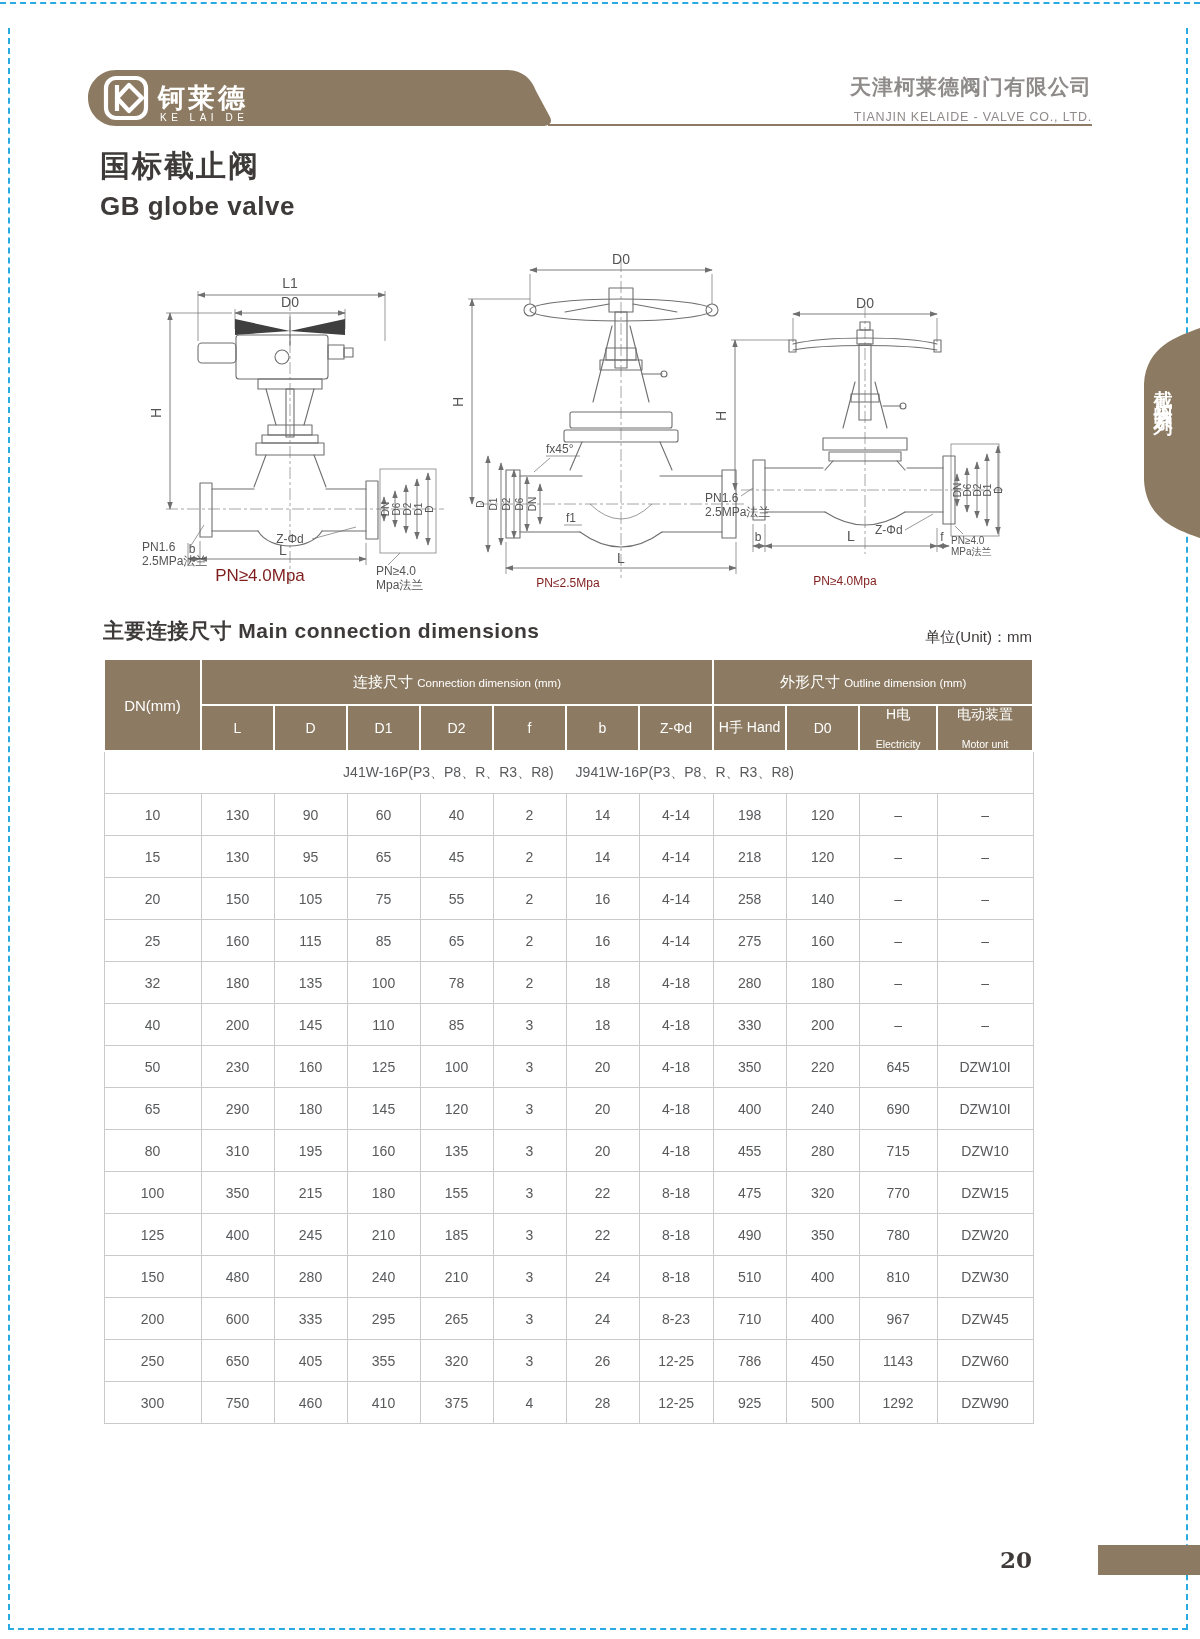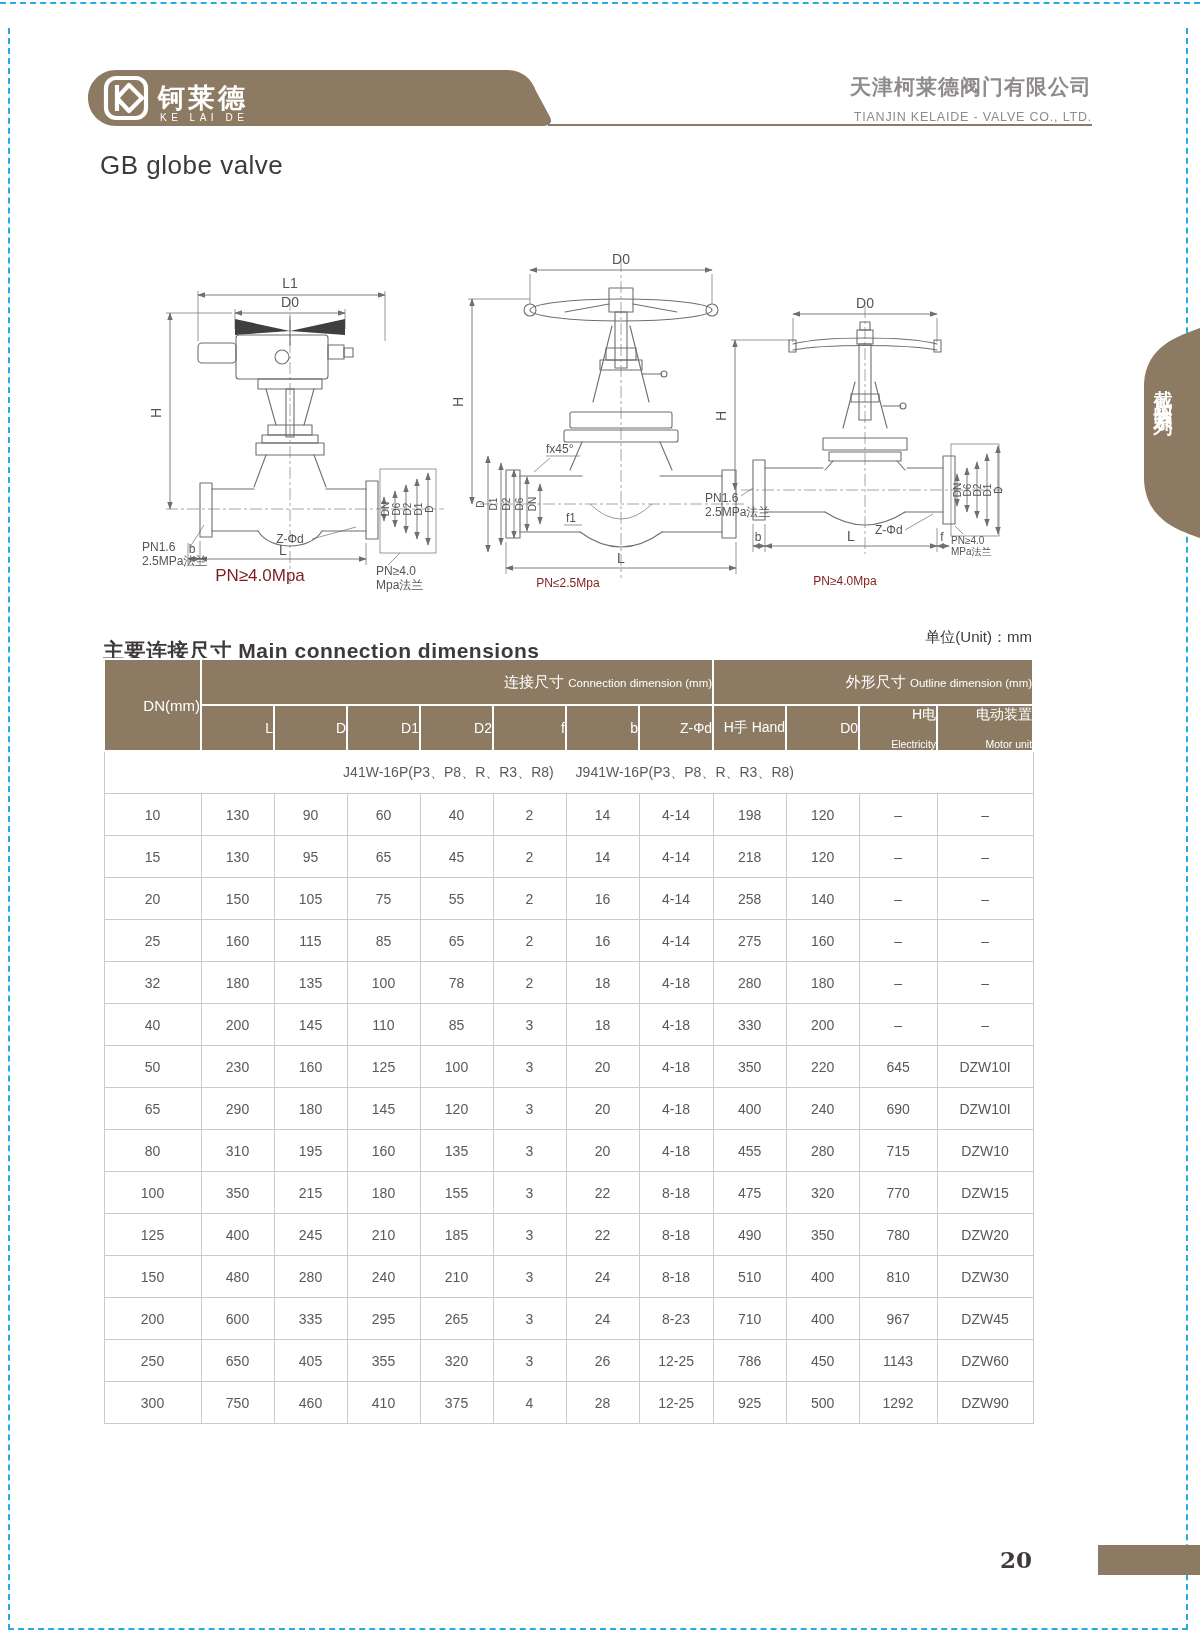--- a/index.html
+++ b/index.html
@@ -10,42 +10,42 @@
   .dash-top{position:absolute;left:0;top:2px;width:1200px;border-top:2px dashed #29abe2;z-index:0;}
   .dash-frame{position:absolute;left:8px;top:28px;width:1180px;height:1602px;
               border:2px dashed #29abe2;border-top:none;z-index:0;box-sizing:border-box;}
   .z{z-index:2;}
   
   .company{width:392px;text-align:right;line-height:1.25;}
   .company .cn{font-size:21px;font-weight:bold;color:#8e8b8a;letter-spacing:1px;}
   .company .en{font-size:12.5px;color:#8e8b8a;letter-spacing:0.8px;margin-top:10px;}
   .rule{border-top:2px solid #8c7b62;}
   .title .cn{font-size:30px;font-weight:bold;letter-spacing:2px;}
-  .title .en{font-size:26px;font-weight:normal;margin-top:4px;letter-spacing:0.5px;}
+  .title .en{font-size:26px;font-weight:bold;margin-top:4px;letter-spacing:0.5px;}
   
   .ln{fill:none;stroke:#6f6f6f;stroke-width:1.1;stroke-linejoin:round;stroke-linecap:round;}
   .fl{fill:#3f3f3f;stroke:none;}
   .cl{fill:none;stroke:#8f8f8f;stroke-width:0.8;stroke-dasharray:12 3 3 3;}
   .dm{fill:none;stroke:#6f6f6f;stroke-width:0.9;marker-start:url(#arr);marker-end:url(#arr);}
   .ex{fill:none;stroke:#6f6f6f;stroke-width:0.7;}
   .lb{fill:#545454;font-size:12px;font-family:"Liberation Sans",sans-serif;}
   .lb.s{font-size:10px;}
   .lb.m{font-size:14px;}
   .cap{color:#7f1d1d;text-align:center;}
   .cap.big{font-size:17px;}
   .cap.small{font-size:12px;}
   
   .tabtxt{writing-mode:vertical-rl;font-size:19px;font-weight:bold;color:#fff;letter-spacing:7px;}
   
   .sec-title{font-size:21px;font-weight:bold;letter-spacing:0.5px;}
   .unit{font-size:15px;text-align:right;}
   table.dim{position:absolute;left:103px;top:658px;width:929px;border-collapse:collapse;
             table-layout:fixed;z-index:2;}
   table.dim th{background:#8c7b62;color:#fff;font-weight:normal;border:2px solid #fff;
-               text-align:right;vertical-align:middle;padding:0;}
+               text-align:center;vertical-align:middle;padding:0;}
   th.h1{height:44px;font-size:15px;}
   th.h2{height:41px;font-size:14px;}
   th .en-small{font-size:11.5px;}
   th .sub{font-size:10.5px;margin-top:14px;}
   table.dim td{border:1px solid #c9caca;text-align:center;vertical-align:middle;
                color:#58595b;font-size:14px;height:41px;padding:0;background:#fff;}
   td.model{height:42px;font-size:15px;color:#525252;}
   td.model span{margin:0 9px;}
   
   .pageno{font-family:"DejaVu Serif","Liberation Serif",serif;font-weight:bold;font-size:23px;}
@@ -78,20 +78,21 @@
     <text x="74" y="53" fill="#fff" font-size="10" letter-spacing="4.5">KE LAI DE</text>
   </svg>
 
   <div class="abs z company" style="left:700px;top:74px">
     <div class="cn">天津柯莱德阀门有限公司</div>
     <div class="en">TIANJIN  KELAIDE - VALVE  CO., LTD.</div>
   </div>
   <div class="abs z rule" style="left:548px;top:124px;width:544px"></div>
 
   <div class="abs z title" style="left:100px;top:146px">
+    <div class="cn">国标截止阀</div>
     <div class="en">GB globe valve</div>
   </div>
 
   <svg class="abs z" style="left:140px;top:255px" width="310" height="340" viewBox="0 0 310 340">
     <line class="cl" x1="150" y1="44" x2="150" y2="330"></line>
     <line class="cl" x1="26" y1="254" x2="304" y2="254"></line>
 
     <line class="ex" x1="58" y1="36" x2="58" y2="86"></line>
     <line class="ex" x1="245" y1="36" x2="245" y2="86"></line>
     <path class="dm" d="M58 40 H245"></path>
@@ -302,21 +303,21 @@
     <path class="dm" d="M232 248 H244"></path>
     <text class="lb" x="237" y="243" text-anchor="middle">f</text>
   </svg>
   <div class="abs z cap small" style="left:765px;top:574px;width:160px">PN≥4.0Mpa</div>
 
   <svg class="abs" style="left:1132px;top:328px;z-index:3" width="68" height="210" viewBox="0 0 68 210">
     <path d="M68 0 C46 8 14 18 12 56 L12 152 C14 192 46 202 68 210 Z" fill="#8c7b62"></path>
   </svg>
   <div class="abs tabtxt" style="left:1150px;top:374px;z-index:4">截止阀系列</div>
 
-  <div class="abs z sec-title" style="left:103px;top:637px">
+  <div class="abs z sec-title" style="left:103px;top:617px">
     <span>主要连接尺寸</span>
     <span>Main connection dimensions</span>
   </div>
   <div class="abs z unit" style="left:832px;top:628px;width:200px">单位(Unit)：mm</div>
 
   <table class="dim">
     <colgroup>
       <col style="width:97px">
         <col style="width:73px">
         <col style="width:73px">

